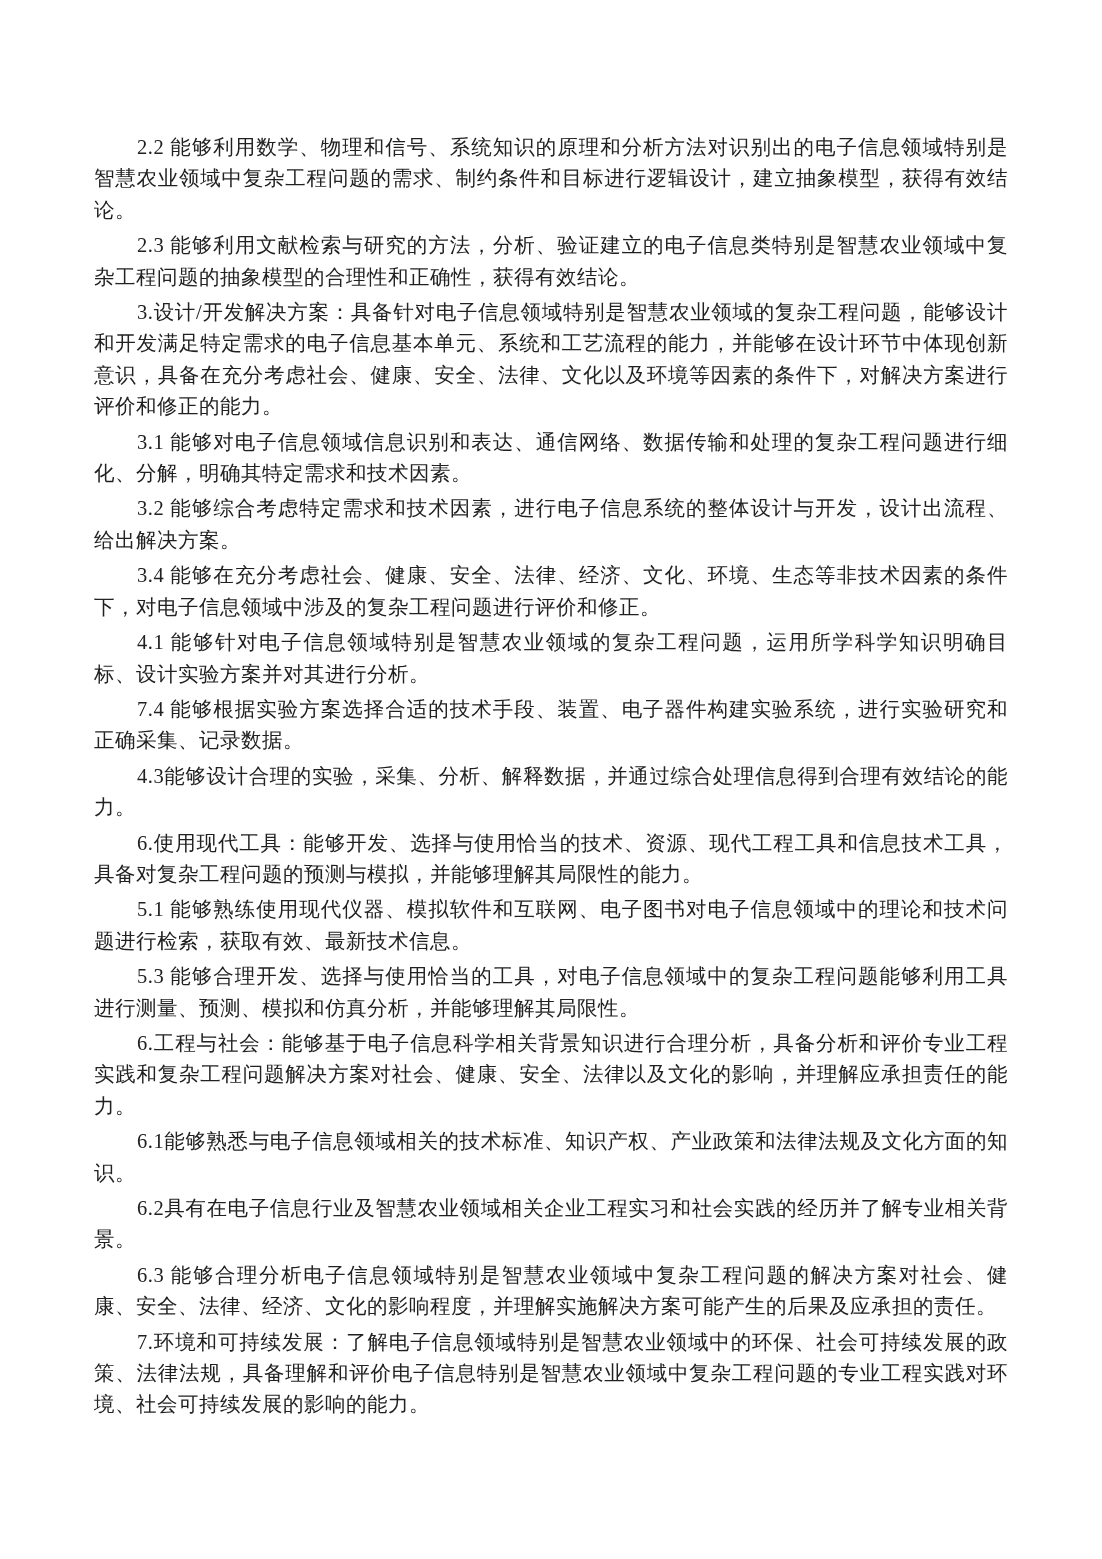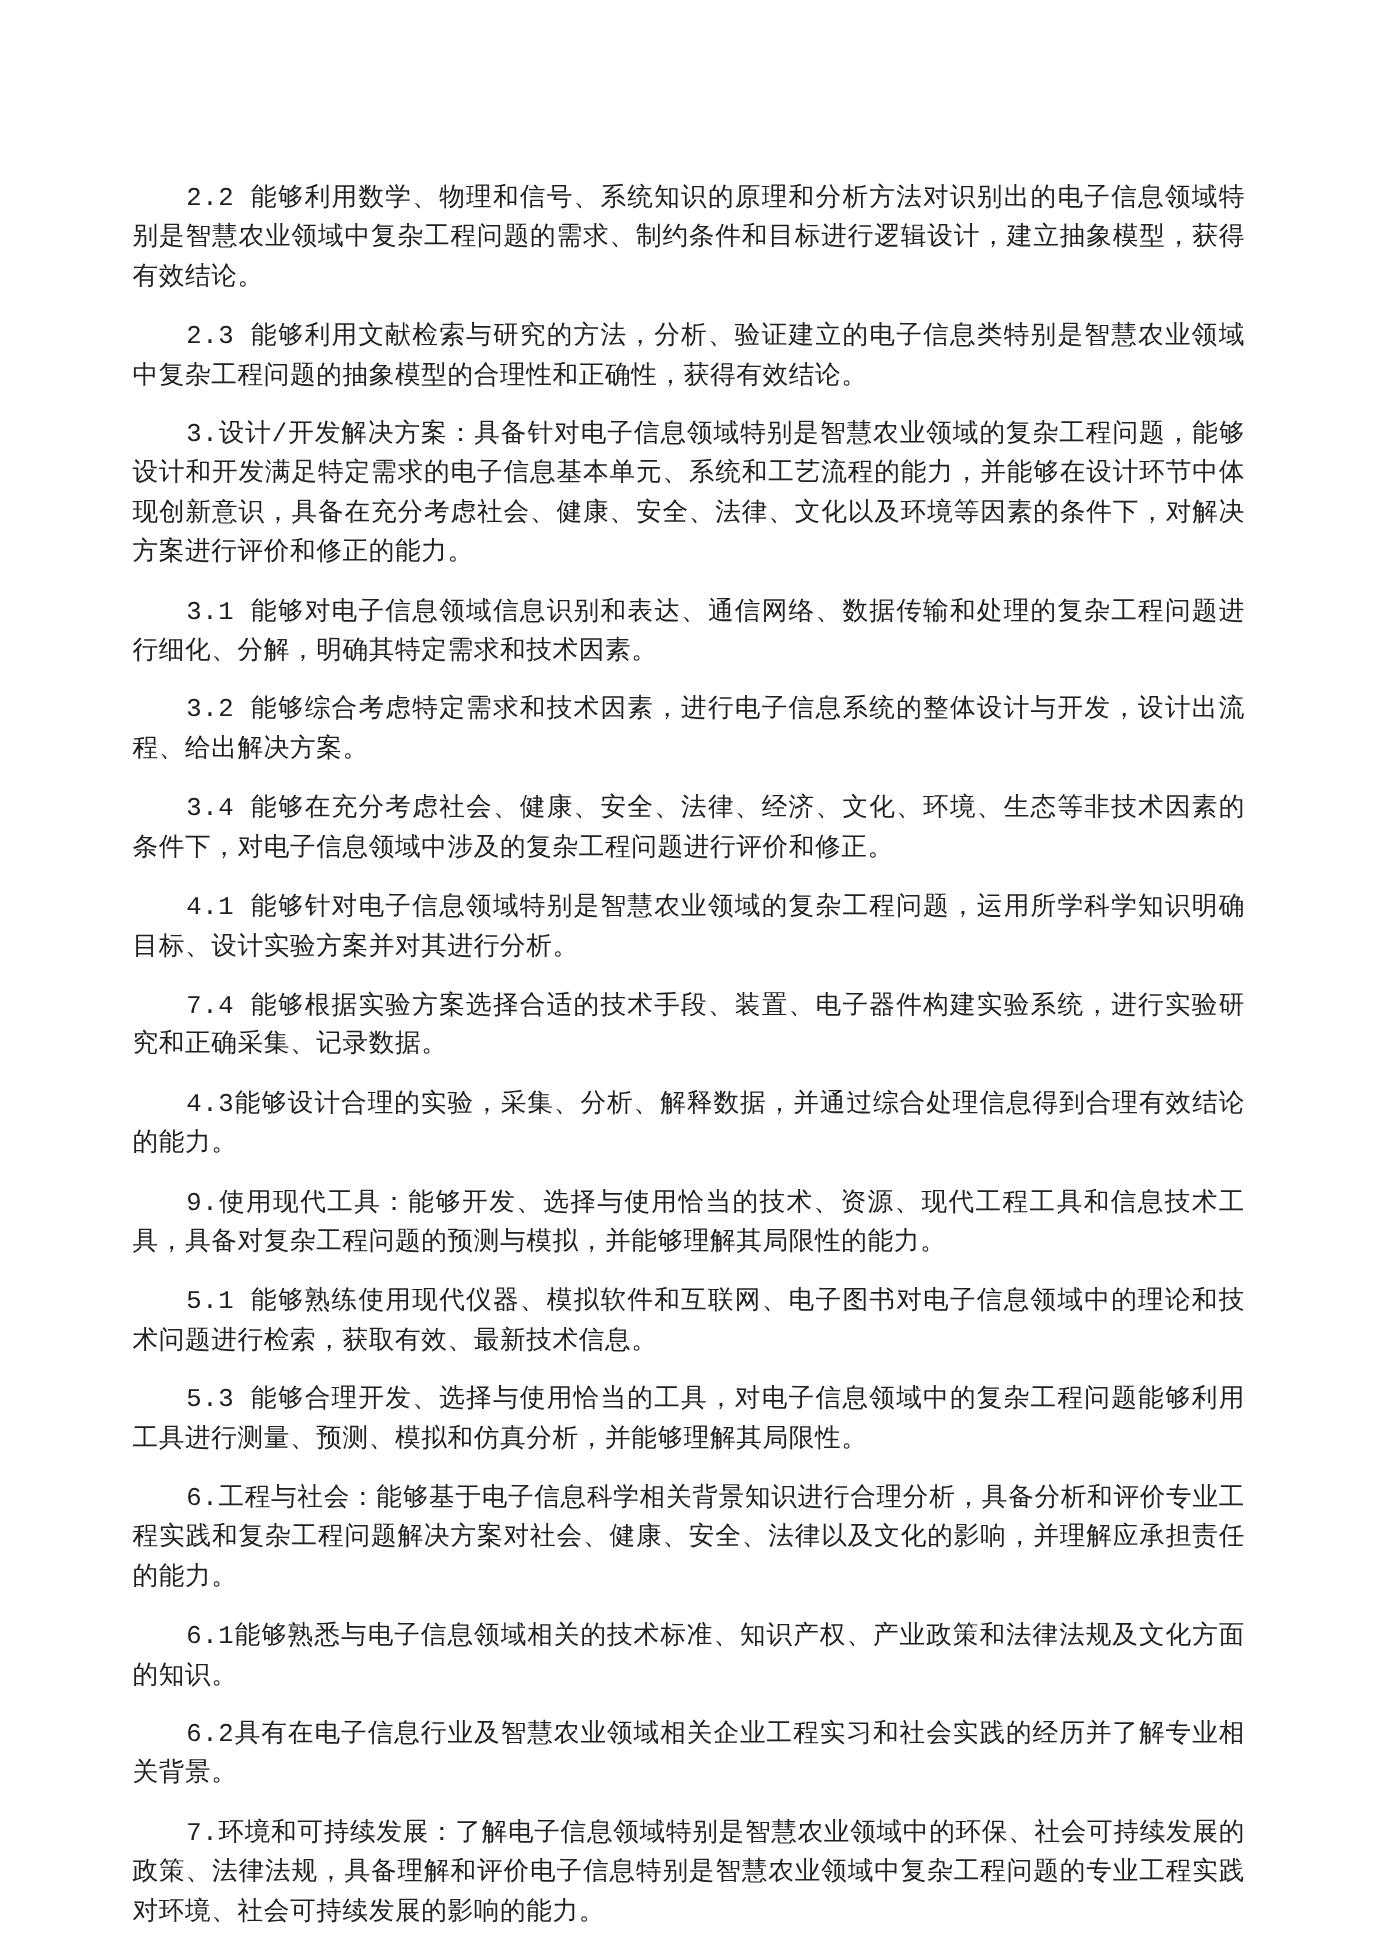--- a/index.html
+++ b/index.html
@@ -18,42 +18,42 @@
   }
   .content {
     font-family: "Liberation Serif", "DejaVu Serif", serif;
     font-size: 20.5px;
     line-height: 31.4px;
     color: #212121;
     text-align: justify;
     letter-spacing: 0.5px;
   }
   .content p.para {
-    margin: 16px;
+    margin: 4px;
     padding: 0;
     text-indent: 2.1em;
     word-break: break-all;
-    font-family: Liberation Mono, monospace;
   }
 </style>
 </head>
 <body>
 
 <div class="page">
   <div class="content">
       <p class="para">2.2 能够利用数学、物理和信号、系统知识的原理和分析方法对识别出的电子信息领域特别是智慧农业领域中复杂工程问题的需求、制约条件和目标进行逻辑设计，建立抽象模型，获得有效结论。</p>
       <p class="para">2.3 能够利用文献检索与研究的方法，分析、验证建立的电子信息类特别是智慧农业领域中复杂工程问题的抽象模型的合理性和正确性，获得有效结论。</p>
       <p class="para">3.设计/开发解决方案：具备针对电子信息领域特别是智慧农业领域的复杂工程问题，能够设计和开发满足特定需求的电子信息基本单元、系统和工艺流程的能力，并能够在设计环节中体现创新意识，具备在充分考虑社会、健康、安全、法律、文化以及环境等因素的条件下，对解决方案进行评价和修正的能力。</p>
       <p class="para">3.1 能够对电子信息领域信息识别和表达、通信网络、数据传输和处理的复杂工程问题进行细化、分解，明确其特定需求和技术因素。</p>
       <p class="para">3.2 能够综合考虑特定需求和技术因素，进行电子信息系统的整体设计与开发，设计出流程、给出解决方案。</p>
       <p class="para">3.4 能够在充分考虑社会、健康、安全、法律、经济、文化、环境、生态等非技术因素的条件下，对电子信息领域中涉及的复杂工程问题进行评价和修正。</p>
       <p class="para">4.1 能够针对电子信息领域特别是智慧农业领域的复杂工程问题，运用所学科学知识明确目标、设计实验方案并对其进行分析。</p>
       <p class="para">7.4 能够根据实验方案选择合适的技术手段、装置、电子器件构建实验系统，进行实验研究和正确采集、记录数据。</p>
       <p class="para">4.3能够设计合理的实验，采集、分析、解释数据，并通过综合处理信息得到合理有效结论的能力。</p>
-      <p class="para">9.使用现代工具：能够开发、选择与使用恰当的技术、资源、现代工程工具和信息技术工具，具备对复杂工程问题的预测与模拟，并能够理解其局限性的能力。</p>
+      <p class="para">6.使用现代工具：能够开发、选择与使用恰当的技术、资源、现代工程工具和信息技术工具，具备对复杂工程问题的预测与模拟，并能够理解其局限性的能力。</p>
       <p class="para">5.1 能够熟练使用现代仪器、模拟软件和互联网、电子图书对电子信息领域中的理论和技术问题进行检索，获取有效、最新技术信息。</p>
       <p class="para">5.3 能够合理开发、选择与使用恰当的工具，对电子信息领域中的复杂工程问题能够利用工具进行测量、预测、模拟和仿真分析，并能够理解其局限性。</p>
       <p class="para">6.工程与社会：能够基于电子信息科学相关背景知识进行合理分析，具备分析和评价专业工程实践和复杂工程问题解决方案对社会、健康、安全、法律以及文化的影响，并理解应承担责任的能力。</p>
       <p class="para">6.1能够熟悉与电子信息领域相关的技术标准、知识产权、产业政策和法律法规及文化方面的知识。</p>
       <p class="para">6.2具有在电子信息行业及智慧农业领域相关企业工程实习和社会实践的经历并了解专业相关背景。</p>
+      <p class="para">6.3 能够合理分析电子信息领域特别是智慧农业领域中复杂工程问题的解决方案对社会、健康、安全、法律、经济、文化的影响程度，并理解实施解决方案可能产生的后果及应承担的责任。</p>
       <p class="para">7.环境和可持续发展：了解电子信息领域特别是智慧农业领域中的环保、社会可持续发展的政策、法律法规，具备理解和评价电子信息特别是智慧农业领域中复杂工程问题的专业工程实践对环境、社会可持续发展的影响的能力。</p>
     </div>
 </div>
 
 </body></html>

